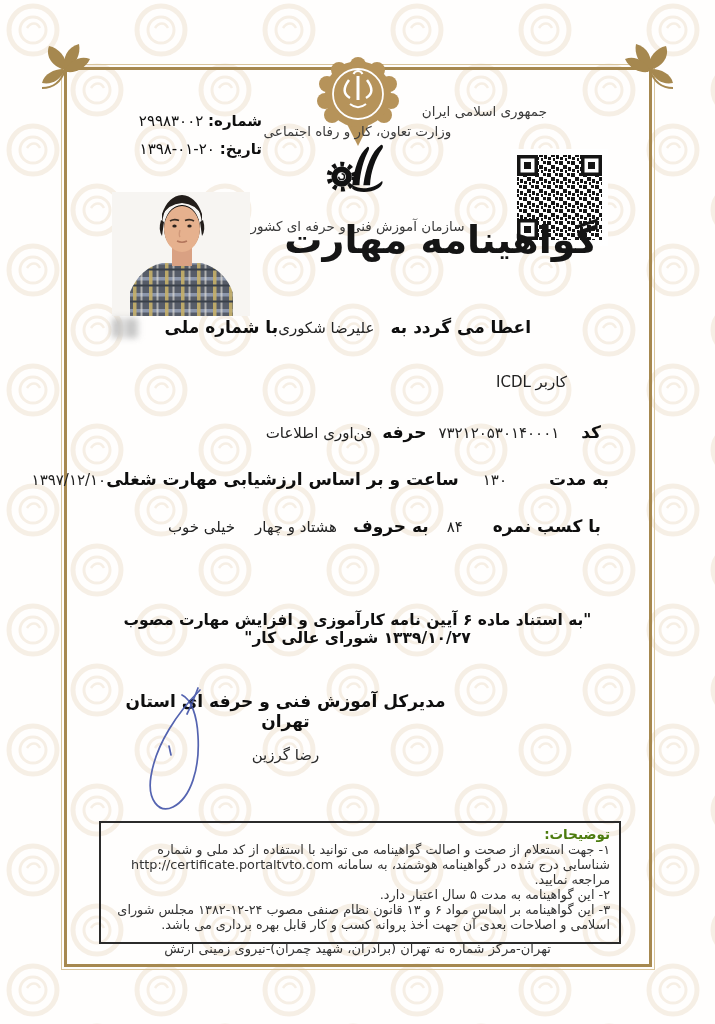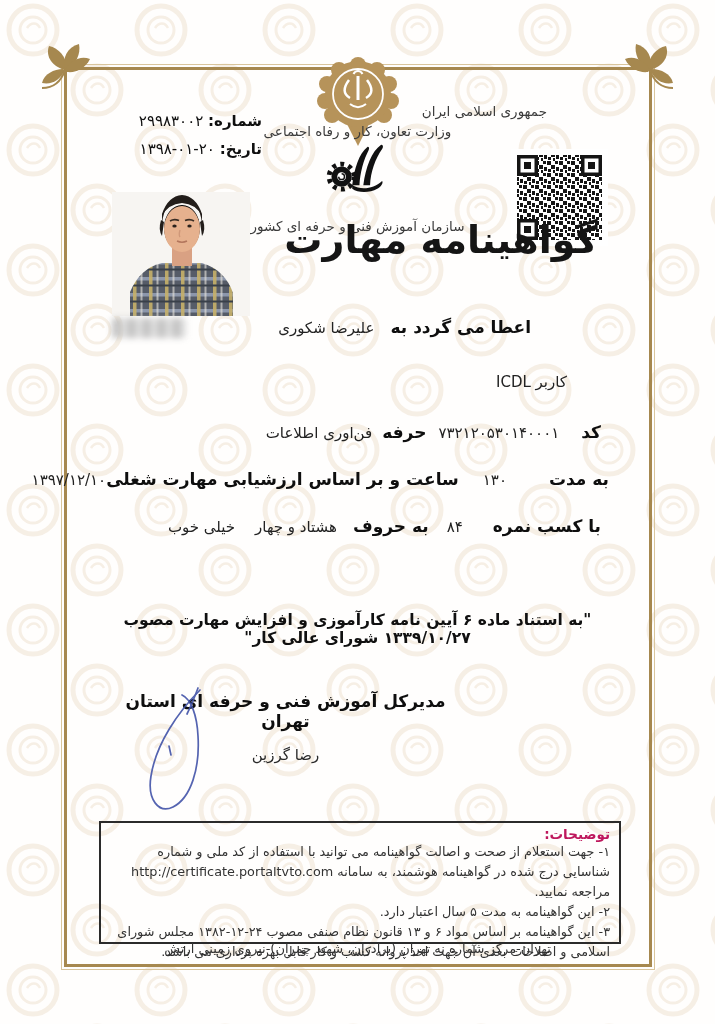--- a/index.html
+++ b/index.html
@@ -26,22 +26,22 @@
   .v{font-size:15px;color:#222;}
   .g{display:inline-block;flex:0 0 auto;}
   .fx{flex:1 1 auto;}
   .blur-id{align-self:center;width:74px;height:20px;border-radius:2px;background:repeating-linear-gradient(90deg,#b7b7b7 0 9px,#d9d9d9 9px 15px);filter:blur(3px);opacity:.8;}
   .quote{position:absolute;left:80px;right:80px;top:611px;z-index:5;direction:rtl;text-align:center;font-size:15.5px;font-weight:bold;color:#101010;}
   .sig-block{position:absolute;left:118px;right:262px;top:691px;z-index:5;direction:rtl;text-align:center;}
   .sig-title{font-size:17px;font-weight:bold;color:#0e0e0e;}
   .sig-name{font-size:15px;color:#2a2a2a;margin-top:15px;}
   .sig-draw{position:absolute;left:136px;top:686px;z-index:6;}
   .notes{position:absolute;left:99px;right:94px;top:821px;height:112px;border:2px solid #2b2b2b;padding:3px 9px 4px 9px;z-index:5;direction:rtl;text-align:right;color:#333;}
-  .notes .head{font-size:13.5px;font-weight:bold;color:#be185d;letter-spacing:.5px;}
-  .notes p{margin:0;font-size:12.8px;line-height:20px;}
+  .notes .head{font-size:13.5px;font-weight:bold;color:#4d7c0f;letter-spacing:.5px;}
+  .notes p{margin:0;font-size:12.8px;line-height:15px;}
   .addr{position:absolute;left:80px;right:80px;top:941px;z-index:5;direction:rtl;text-align:center;font-size:13px;color:#333;}
   .ltr{direction:ltr;unicode-bidi:isolate;display:inline-block;}
 </style>
 </head>
 <body>
 
 <div class="page">
 
   <svg class="wm" width="715" height="1024">
     <defs>
@@ -188,20 +188,21 @@
 
   <div class="title">گواهینامه مهارت</div>
 
   <div class="rows">
 
     <div class="row" style="padding-right:100px;padding-left:14px;margin-bottom:28px">
       <span class="b">اعطا می گردد به</span>
       <span class="g" style="width:16px"></span>
       <span class="v">علیرضا شکوری</span>
       <span class="fx"></span>
+      <span class="b">با شماره ملی</span>
       <span class="g" style="width:26px"></span>
       <span class="blur-id"></span>
     </div>
 
     <div class="row" style="padding-right:50px;margin-bottom:24px">
       <span class="g" style="width:14px"></span>
       <span class="v">کاربر ICDL</span>
     </div>
 
     <div class="row" style="padding-right:30px;margin-bottom:20px">

